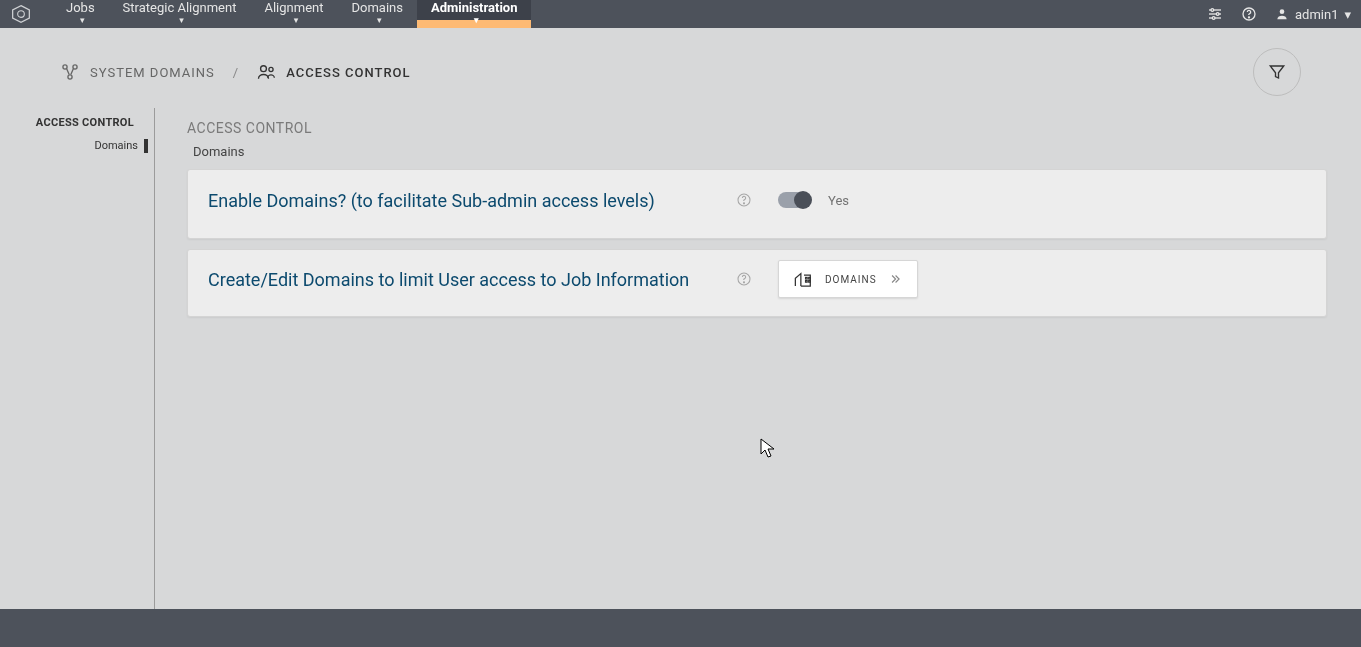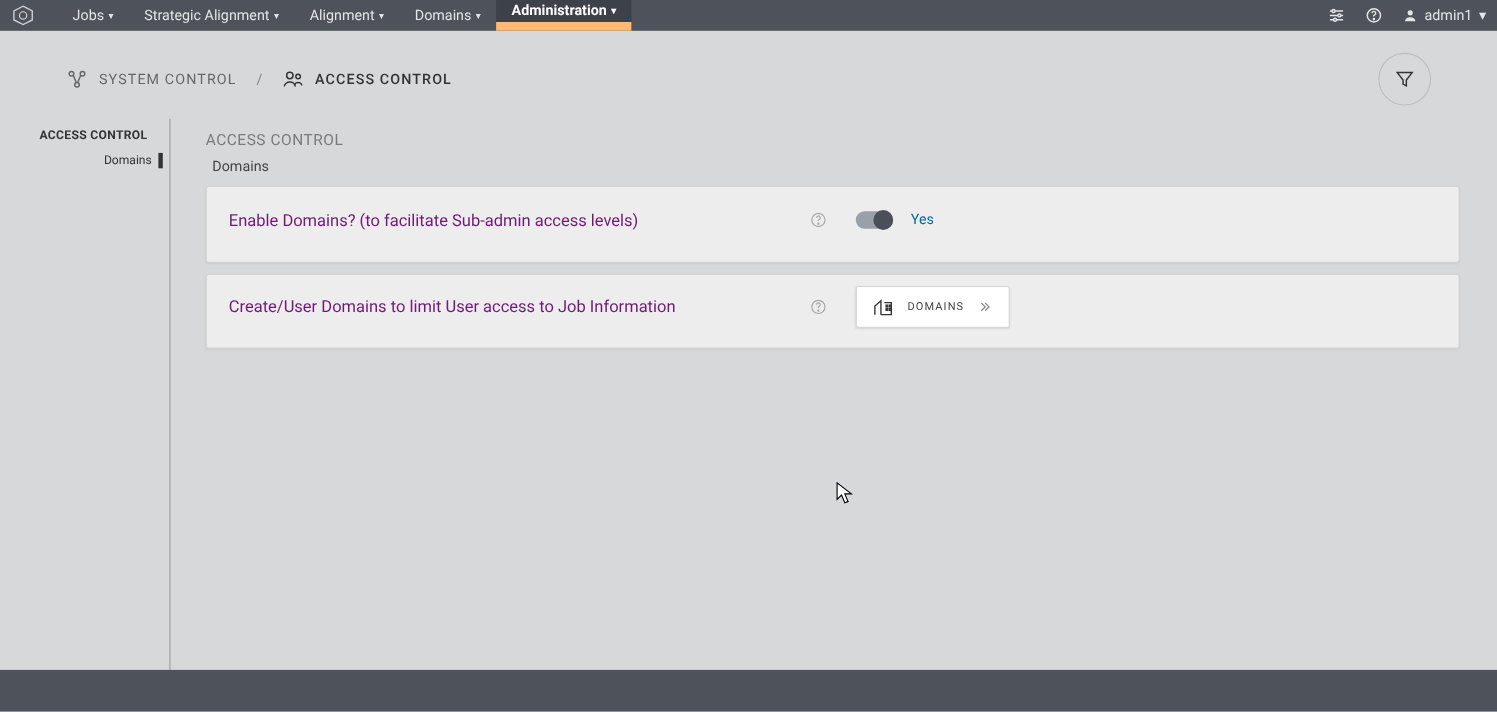--- a/index.html
+++ b/index.html
@@ -3,56 +3,56 @@
 <meta charset="utf-8">
 <style>
   * { box-sizing: border-box; margin: 0; padding: 0; }
   html, body { width: 1361px; height: 647px; font-family: -apple-system, BlinkMacSystemFont, "Segoe UI", Roboto, Arial, sans-serif; background:#d7d8d9; overflow:hidden; }
   body { display:flex; flex-direction:column; }
 
   
   .top-nav { height:28px; background:#4d525b; display:flex; align-items:center; padding:0 10px; color:#e5e5e5; }
   .logo { width:22px; height:22px; margin-right:20px; display:flex; align-items:center; justify-content:center; }
   .nav-items { display:flex; height:100%; }
-  .nav-item { display:flex; align-items:center; padding:0 14px; font-size:13px; color:#e5e5e5; cursor:pointer; height:100%; }
+  .nav-item { display:flex; align-items:center; padding:0 14px; font-size:13px; color:#e5e5e5; cursor:pointer; height:100%;flex-direction:column; }
   .nav-item.active { background:#3d414a; font-weight:bold; color:#fff; border-bottom:8px solid #fdba74; }
   .nav-item .chev { margin-left:4px; font-size:9px; }
   .nav-spacer { flex:1; }
   .nav-right { display:flex; align-items:center; gap:18px; }
   .nav-icon { cursor:pointer; display:flex; align-items:center; }
-  .user-chip { display:flex; align-items:center; gap:6px; font-size:13px; cursor:pointer; }
+  .user-chip { display:flex; gap:6px; font-size:13px; cursor:pointer; }
 
   
   .crumb-row { display:flex; align-items:center; padding:20px 60px 12px 60px; }
   .crumb { display:flex; align-items:center; gap:10px; font-size:13px; letter-spacing:1px; color:#666; cursor:pointer; }
   .crumb.current { color:#333; font-weight:500; cursor:default; }
   .crumb-sep { margin:0 18px; color:#888; font-size:13px; }
   .crumb-spacer { flex:1; }
   .filter-btn { width:48px; height:48px; border:1px solid #bdbdbd; border-radius:24px; background:#d7d8d9; display:flex; align-items:center; justify-content:center; cursor:pointer; }
 
   
   .main { display:flex; flex:1; padding:0 0 0 0; }
   .sidebar { width:155px; padding:8px 18px 0 0; text-align:right; border-right:1px solid #9b9b9b; margin-right:0; min-height:500px; }
   .sidebar-head { font-size:11px; font-weight:700; letter-spacing:0.3px; color:#333; margin-bottom:10px; padding-right:2px; }
   .sidebar-sub { font-size:11px; color:#333; padding-right:6px; border-right:4px solid #333; margin-right:-12px; line-height:14px; cursor:pointer; }
 
   .content { flex:1; padding:0 18px 0 32px; max-width:1190px; }
   .section-title { font-size:14px; color:#7a7a7a; letter-spacing:0.5px; margin:12px 0 8px 0; }
   .subsection { font-size:13px; color:#444; margin:6px 0 10px 6px; }
 
   .card { background:#ededed; border:1px solid #d4d4d4; border-radius:3px; margin-bottom:10px; padding:10px 20px 18px 20px; box-shadow:0 1px 2px rgba(0,0,0,0.06); display:flex; align-items:center; min-height:70px; }
-  .card-label { font-size:15px; color:#701a75; flex:0 0 520px; }
+  .card-label { font-size:18px; color:#0c4a6e; flex:0 0 520px; }
   .card-help { width:18px; margin-left:8px; margin-right:24px; cursor:pointer; }
   .card-control { display:flex; align-items:center; gap:18px; }
 
   
   .toggle { width:32px; height:16px; border-radius:9px; background:#9d9fa3; position:relative; cursor:pointer; }
   .toggle.on { background:#9aa0aa; }
   .toggle .knob { width:18px; height:18px; background:#4a4f58; border-radius:50%; position:absolute; top:-1px; right:-2px; }
-  .toggle-label { font-size:13px; color:#0369a1; }
+  .toggle-label { font-size:13px; color:#737373; }
 
   
   .domains-btn { background:#fff; border:1px solid #d6d6d6; border-radius:2px; padding:8px 14px; display:flex; align-items:center; gap:10px; cursor:pointer; box-shadow:0 1px 2px rgba(0,0,0,0.1); }
   .domains-btn .btxt { font-size:10px; letter-spacing:1px; color:#444; }
 
   
   .bottom-bar { height:38px; background:#4d525b; width:100%; }
 
   
   .cursor { position:absolute; left:760px; top:438px; pointer-events:none; }
@@ -122,21 +122,21 @@
 </div>
 
 <div class="crumb-row">
   <div class="crumb">
     <svg width="20" height="20" viewBox="0 0 24 24" fill="none" stroke="#666" stroke-width="1.6">
         <circle cx="6" cy="6" r="2.5"></circle>
         <circle cx="18" cy="6" r="2.5"></circle>
         <circle cx="12" cy="18" r="2.5"></circle>
         <path d="M8 8l3 7M16 8l-3 7"></path>
       </svg>
-    <span>SYSTEM CONTROL</span>
+    <span>SYSTEM DOMAINS</span>
   </div>
   <div class="crumb-sep">/</div>
   <div class="crumb current">
     <svg width="20" height="20" viewBox="0 0 24 24" fill="none" stroke="#333" stroke-width="1.6">
         <circle cx="9" cy="8" r="3.5"></circle>
         <path d="M3 20c0-3 3-5 6-5s6 2 6 5"></path>
         <circle cx="18" cy="9" r="2.5"></circle>
         <path d="M14 19c0-2 2-3.5 4-3.5s4 1.5 4 3.5"></path>
       </svg>
     <span>ACCESS CONTROL</span>
@@ -170,21 +170,21 @@
       </div>
       <div class="card-control">
         <div class="toggle on">
             <div class="knob"></div>
           </div>
         <span class="toggle-label">Yes</span>
       </div>
     </div>
 
     <div class="card" style="min-height:60px;">
-      <div class="card-label">Create/User Domains to limit User access to Job Information</div>
+      <div class="card-label">Create/Edit Domains to limit User access to Job Information</div>
       <div class="card-help">
         <svg width="16" height="16" viewBox="0 0 24 24" stroke="#a7a7a7" stroke-width="1.6" fill="none">
             <circle cx="12" cy="12" r="9"></circle>
             <path d="M9.5 9a2.5 2.5 0 1 1 3.5 2.3c-.9.5-1.5 1-1.5 2.2"></path>
             <circle cx="12" cy="17" r="0.8" fill="#a7a7a7"></circle>
           </svg>
       </div>
       <div class="card-control">
         <div class="domains-btn">
           <svg width="22" height="20" viewBox="0 0 28 24" fill="none" stroke="#333" stroke-width="1.6">

